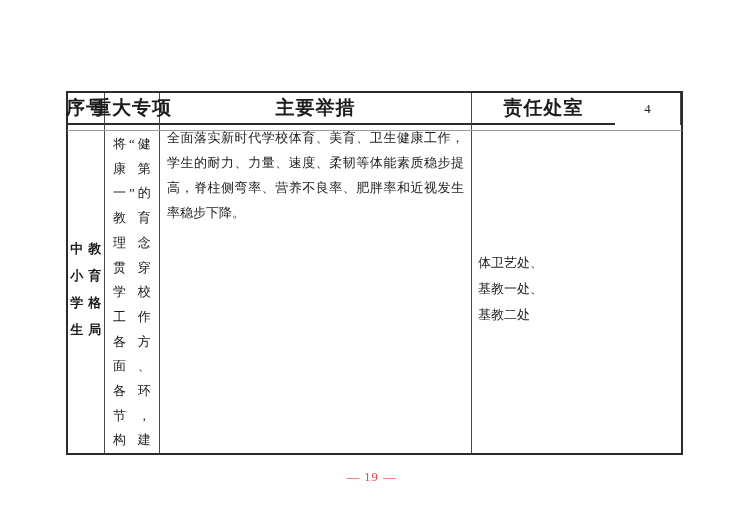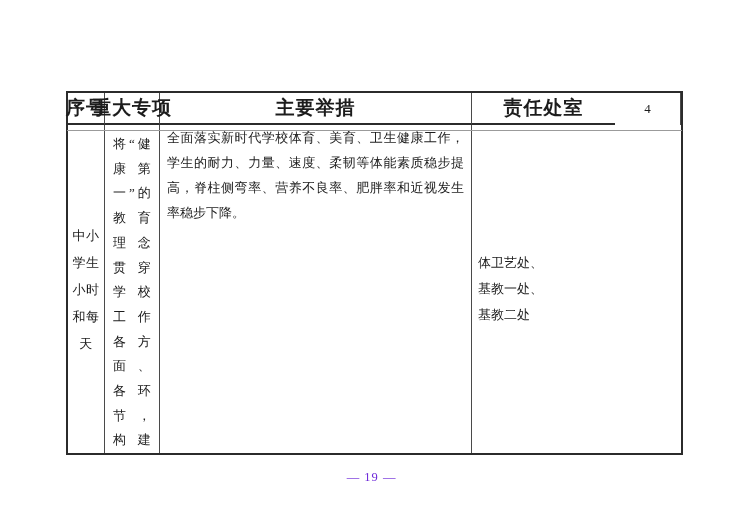--- a/index.html
+++ b/index.html
@@ -55,27 +55,27 @@
     pointer-events: none;
   }
   .td-serial {
     display: flex;
     align-items: center;
     justify-content: center;
     font-size: 13px;
   }
   .td-project {
     display: flex;
-    flex-direction: column;
     align-items: center;
     justify-content: center;
     line-height: 27px;
     font-size: 13px;
     letter-spacing: 0.5px;
     text-align: center;
+    font-weight: bold;
   }
   .td-measures {
     padding: 7px 8px 0 8px;
     line-height: 24.7px;
     text-align: justify;
     text-justify: inter-ideograph;
     letter-spacing: 0.2px;
   }
   .td-expected {
     display: flex;
@@ -97,40 +97,40 @@
     font-family: Liberation Serif, serif;
   }
   .page-number {
     position: absolute;
     top: 470px;
     left: 0;
     width: 743px;
     text-align: center;
     font-size: 12.5px;
     letter-spacing: 1px;
-    color: #6d28d9;
+    color: #ef4444;
   }
 </style>
 </head>
 <body>
 
 <div class="page">
 
   <div class="doc-table">
 
     <div class="th">序号</div>
     <div class="th">重大专项</div>
     <div class="th">主要举措</div>
     <div class="th last">责任处室</div>
 
     <div class="td td-serial">4</div>
 
     <div class="td td-project">
       <div>中小学生</div>
-      <div>小时和每天</div>
+      <div>教育格局</div>
     </div>
 
     <div class="td td-measures">将“健康第一”的教育理念贯穿学校工作各方面、各环节，构建以运动、卫生、心理、营养为一体的“大健康”教育格局。落实每天综合体育活动时间不少于 2 小时和每天 1 次 30 分钟“出汗”的体育大课间，开齐开好体育课，加快落实义务教育阶段学校每天开设 1 节体育课（活动课）、高中阶段学校每周安排 3 节体育课要求。强化体育教师课程开发能力和教学能力提升，组织 1 次优秀体育课例展示交流活动，遴选一批优秀体育课件。以体育中考改革为导向，立足校园，构建全员覆盖、人人参与的常态化校内联赛、校级联赛、选拔性竞赛为一体的中小学体育联赛体系。开展“我运动、我快乐、我出汗、我健康”为主题的“三大球”联赛。建立云南省学生体质健康数据管理平台，全面开展国家学生体质健康监测，定期发布，加强运用分析。提升学校场地设施保障能力、打造云南地方特色体育品牌，促进中小学生健康、全面发展。</div>
 
     <div class="td td-expected">
       <div class="inner">全面落实新时代学校体育、美育、卫生健康工作，学生的耐力、力量、速度、柔韧等体能素质稳步提高，脊柱侧弯率、营养不良率、肥胖率和近视发生率稳步下降。</div>
     </div>
 
     <div class="td td-responsible last">
       <div>体卫艺处、</div>

